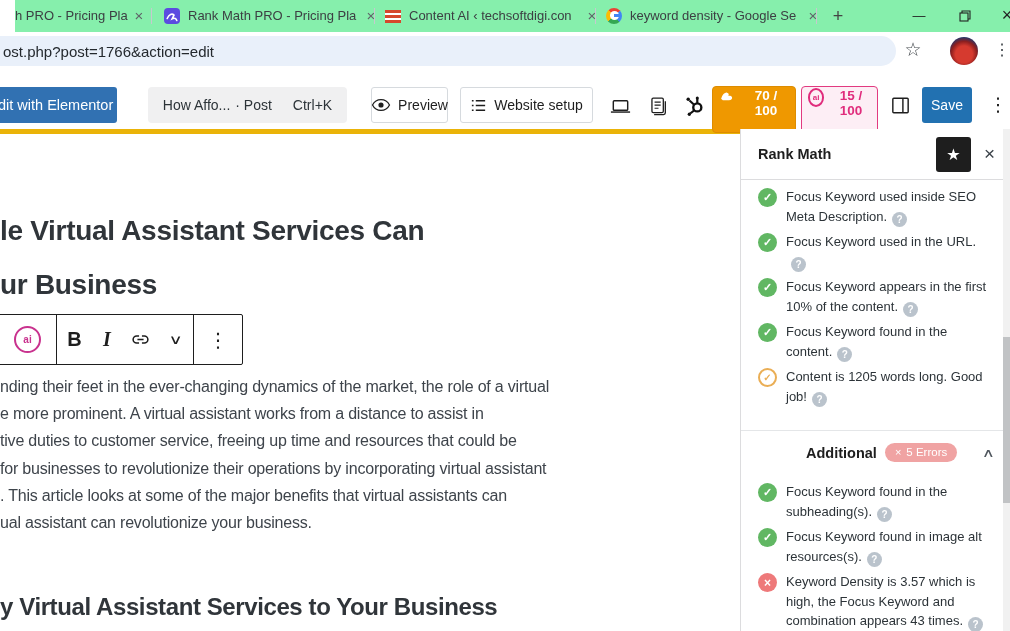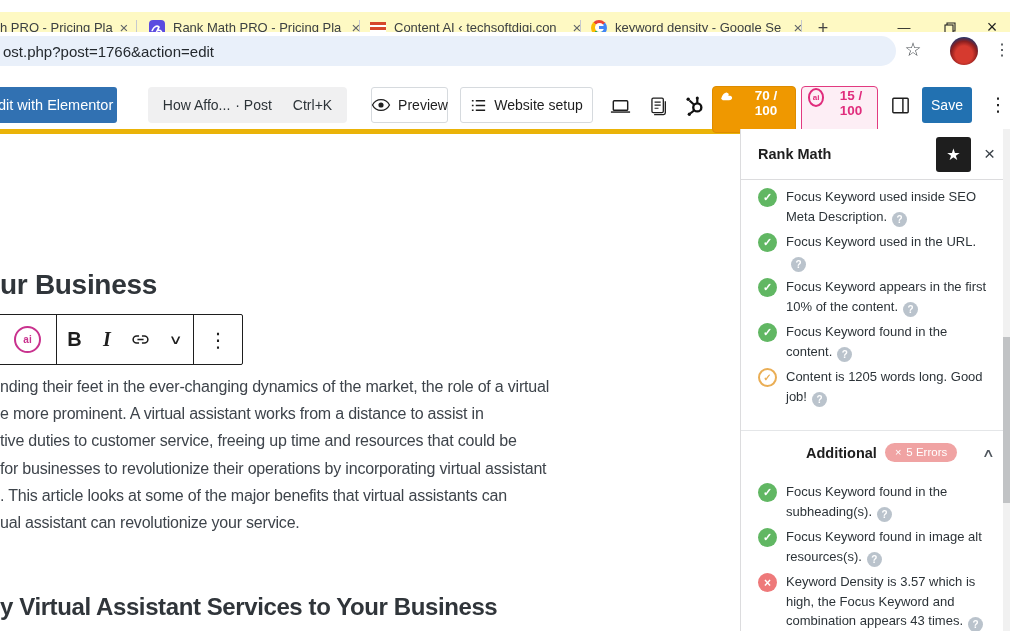--- a/index.html
+++ b/index.html
@@ -1,20 +1,20 @@
 <!DOCTYPE html>
 <html><head>
 <meta charset="utf-8">
 <style>
   html,body{margin:0;padding:0;background:#fff;}
   .screen{position:relative;width:1010px;height:631px;background:#fff;overflow:hidden;
           font-family:"Liberation Sans",sans-serif;-webkit-font-smoothing:antialiased;}
 
   
-  .tabstrip{position:absolute;top:0;left:0;right:0;height:32px;background:#fef9c3;margin-top:12px;}
+  .tabstrip{position:absolute;top:0;left:15px;right:0;height:32px;background:#86efac;}
   .tab{position:absolute;top:0;height:31px;display:flex;align-items:center;font-size:13px;color:#3c4043;cursor:default;}
   .t1{left:0;width:133px;padding-right:2px;}
   .t2{left:141px;width:216px;padding-left:8px;}
   .t3{left:362px;width:216px;padding-left:8px;}
   .t4{left:583px;width:216px;padding-left:8px;}
   .tab-title{flex:1;white-space:nowrap;overflow:hidden;margin-left:8px;}
   .t1 .tab-title{margin-left:0;}
   .tab-close{font-size:15px;color:#5f6368;width:18px;text-align:center;margin-left:2px;flex:none;}
   .tab-sep{position:absolute;top:8px;width:1px;height:16px;background:#c6c9ce;}
   .s1{left:136px}.s2{left:359px}.s3{left:580px}.s4{left:801px}
@@ -230,20 +230,21 @@
     <span class="hicon hi-cols">
       <svg viewBox="0 0 24 24" width="23" height="23">
           <rect x="4" y="4.5" width="16" height="15" rx="1" fill="none" stroke="#1e1e1e" stroke-width="1.5"></rect>
           <path d="M14.5 4.5v15" stroke="#1e1e1e" stroke-width="1.5"></path>
         </svg>
     </span>
     <button class="btn-save">Save</button>
     <span class="wp-dots">⋮</span>
   </div>
 
+  <div class="h1a">le Virtual Assistant Services Can</div>
   <div class="h1b">ur Business</div>
 
   <div class="blk-toolbar">
     <span class="bt-cell bt-ai">
       <span class="ai-ring">ai</span>
     </span>
     <span class="bt-cell bt-b">B</span>
     <span class="bt-cell bt-i">I</span>
     <span class="bt-cell bt-lnk">
       <svg viewBox="0 0 24 24" width="23" height="23">
@@ -256,21 +257,21 @@
       </span>
     <span class="bt-cell bt-dots">⋮</span>
   </div>
 
   <div class="para">
     <div>nding their feet in the ever-changing dynamics of the market, the role of a virtual</div>
     <div>e more prominent. A virtual assistant works from a distance to assist in</div>
     <div>tive duties to customer service, freeing up time and resources that could be</div>
     <div>for businesses to revolutionize their operations by incorporating virtual assistant</div>
     <div>. This article looks at some of the major benefits that virtual assistants can</div>
-    <div>ual assistant can revolutionize your service.</div>
+    <div>ual assistant can revolutionize your business.</div>
   </div>
 
   <div class="h2">y Virtual Assistant Services to Your Business</div>
 
   <div class="rm-panel">
     <div class="rm-head">
       <span class="rm-title">Rank Math</span>
       <span class="rm-star">
           <span>★</span>
         </span>

